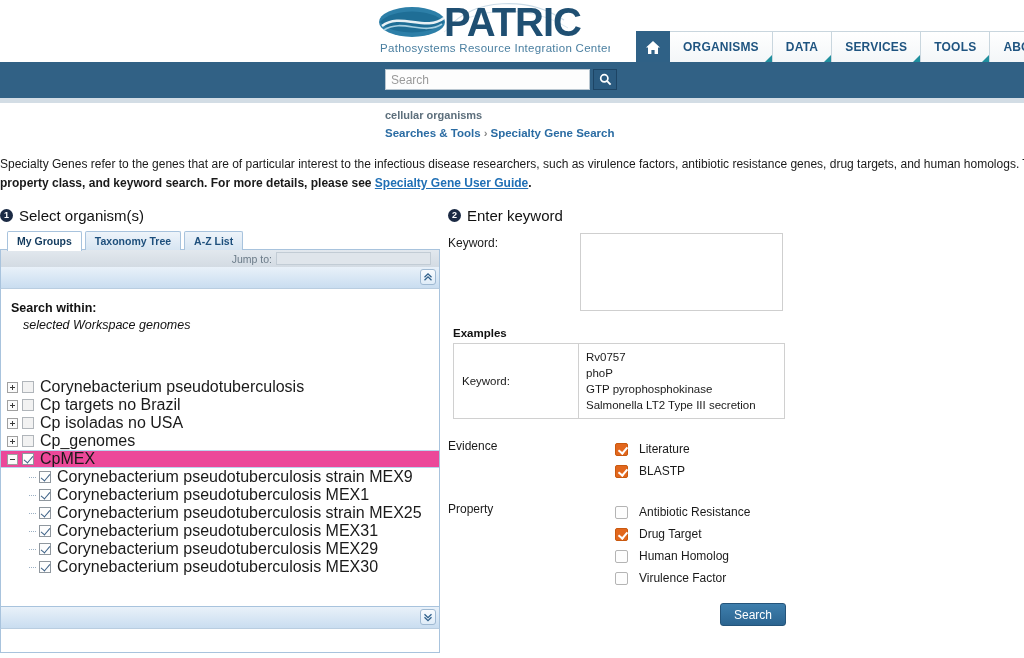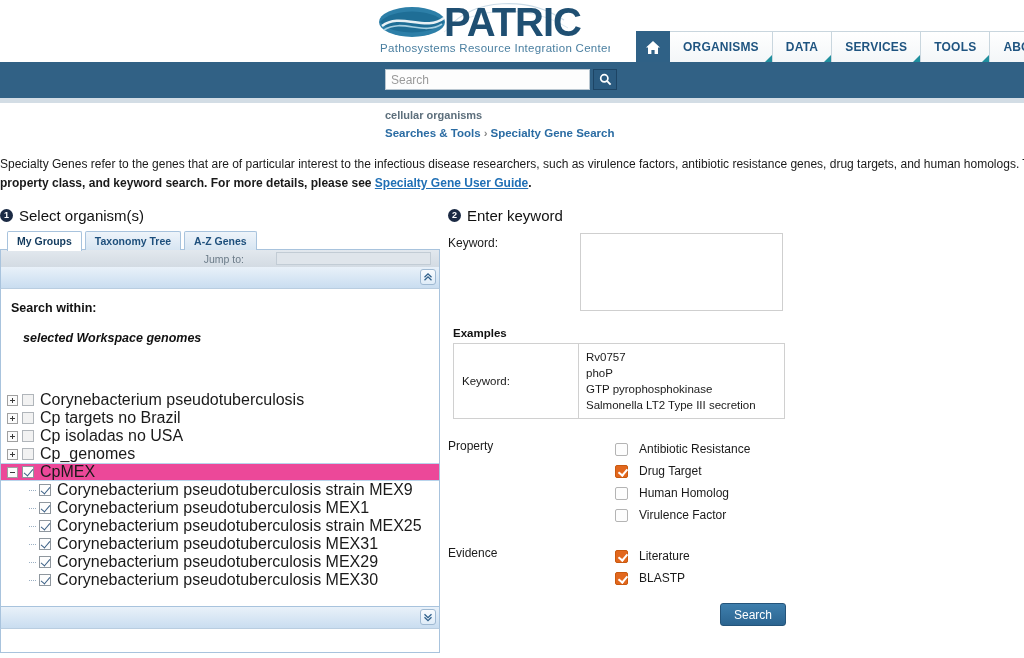--- a/index.html
+++ b/index.html
@@ -201,21 +201,20 @@
     height: 17px;
     background: linear-gradient(#e2e8ee, #d3dbe3);
     border-left: 1px solid #a8c3dd;
     border-right: 1px solid #a8c3dd;
     display: flex;
     align-items: center;
     justify-content: flex-end;
     padding-right: 8px;
     font-size: 10.5px;
     color: #6b7b88;
-    gap: 28px;
   }
   .jumpto-label { margin-right: 4px; }
   .jumpto-input {
     width: 155px; height: 13px;
     border: 1px solid #c2ccd5;
     background: #dfe5eb;
     font-size: 10px;
     padding: 0 3px;
     outline: none;
     font-family: "Liberation Sans", sans-serif;
@@ -246,21 +245,21 @@
     background: #ffffff;
     height: 318px;
     overflow: hidden;
     position: relative;
   }
   .search-within {
     padding: 12px 0 0 10px;
     font-size: 12.5px;
   }
   .sw-title { font-weight: bold; color: #111; }
-  .sw-value { font-weight: bold; font-style: italic; color: #111; padding-left: 12px; margin-top: 16px; }
+  .sw-value { font-weight: normal; font-style: italic; color: #111; padding-left: 12px; margin-top: 3px; }
 
   .tree { margin-top: 46px; }
   .tree-row {
     display: flex;
     align-items: center;
     height: 18px;
     font-size: 16px;
     color: #1a1a1a;
     padding-left: 6px;
   }
@@ -507,21 +506,21 @@
 
   <div class="col-left">
     <div class="step-head">
       <span class="step-badge">1</span>
       <span>Select organism(s)</span>
     </div>
 
     <div class="tabs">
       <div class="tab active">My Groups</div>
       <div class="tab">Taxonomy Tree</div>
-      <div class="tab">A-Z Genes</div>
+      <div class="tab">A-Z List</div>
     </div>
 
     <div class="jumpbar">
       <span class="jumpto-label">Jump to:</span>
       <input class="jumpto-input" type="text" style="">
     </div>
 
     <div class="scrollbar-top">
       <div class="scroll-btn">
         <svg width="10" height="10" viewBox="0 0 10 10">
@@ -637,20 +636,34 @@
         <td class="ex-key">Keyword:</td>
         <td class="ex-vals">
           <div>Rv0757</div>
           <div>phoP</div>
           <div>GTP pyrophosphokinase</div>
           <div>Salmonella LT2 Type III secretion</div>
         </td>
       </tr>
     </tbody>
       </table>
+
+    <div class="opt-group">
+      <div class="opt-label">Evidence</div>
+      <div class="opt-list">
+        <label class="opt-item">
+          <span class="ocbox checked"></span>
+          <span>Literature</span>
+        </label>
+        <label class="opt-item">
+          <span class="ocbox checked"></span>
+          <span>BLASTP</span>
+        </label>
+      </div>
+    </div>
 
     <div class="opt-group">
       <div class="opt-label">Property</div>
       <div class="opt-list">
         <label class="opt-item">
           <span class="ocbox"></span>
           <span>Antibiotic Resistance</span>
         </label>
         <label class="opt-item">
           <span class="ocbox checked"></span>
@@ -660,31 +673,17 @@
           <span class="ocbox"></span>
           <span>Human Homolog</span>
         </label>
         <label class="opt-item">
           <span class="ocbox"></span>
           <span>Virulence Factor</span>
         </label>
       </div>
     </div>
 
-    <div class="opt-group">
-      <div class="opt-label">Evidence</div>
-      <div class="opt-list">
-        <label class="opt-item">
-          <span class="ocbox checked"></span>
-          <span>Literature</span>
-        </label>
-        <label class="opt-item">
-          <span class="ocbox checked"></span>
-          <span>BLASTP</span>
-        </label>
-      </div>
-    </div>
-
     <div class="search-btn-row">
       <button class="big-search-btn">Search</button>
     </div>
   </div>
 </div>
 
 </body></html>

